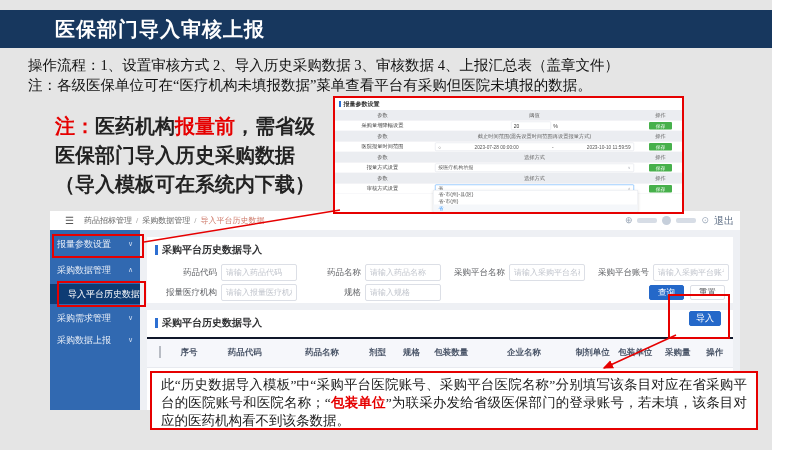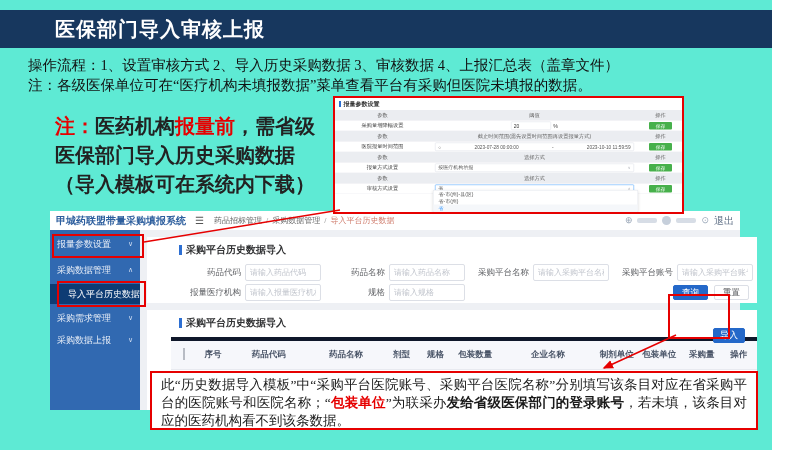--- a/index.html
+++ b/index.html
@@ -1,16 +1,16 @@
 <!DOCTYPE html>
 <html><head>
 <meta charset="utf-8">
 <style>
   html,body{margin:0;padding:0;background:#fff;}
-  .stage{position:relative;width:772px;height:450px;overflow:hidden;background:#5eead4;
+  .stage{position:relative;width:772px;height:450px;overflow:hidden;background:#e5e5e5;
          font-family:"Liberation Serif",serif;}
 
   
   .banner{position:absolute;left:0;top:10px;width:800px;height:38px;background:#17375e;}
   .banner-title{padding-left:55px;line-height:38px;font-size:20px;font-weight:bold;color:#fff;
                 font-family:"Liberation Sans",sans-serif;letter-spacing:1px;}
 
   
   .flow{position:absolute;left:28px;top:56px;width:762px;font-size:14.5px;color:#111;line-height:1.35;}
 
@@ -66,58 +66,58 @@
   .sidebar{position:absolute;left:0;top:19px;width:90px;height:180px;background:#3169b1;}
   .sb-item{height:16px;line-height:16px;padding:0 7px;display:flex;align-items:center;
            font-size:9px;color:#e8eef7;}
   .sb-item .lbl{flex:1;white-space:nowrap;}
   .chev{font-size:7px;color:#cfddf2;}
   .sb-sub{height:20px;line-height:20px;background:#0e3c74;color:#fff;padding-left:18px;
           font-size:9px;white-space:nowrap;}
   .mt6{margin-top:6px;} .mt10{margin-top:10px;} .mt14{margin-top:14px;}
 
   .main{position:absolute;left:90px;top:19px;width:600px;height:180px;background:#eef0f4;}
-  .card{position:absolute;left:7px;width:586px;background:#fff;padding-left:24px;}
+  .card{position:absolute;left:7px;width:586px;background:#fff;}
   .c1{top:7px;height:66px;}
   .c2{top:80px;height:100px;}
   .card-title{display:flex;align-items:center;padding:6px 8px 4px 8px;font-size:10px;font-weight:bold;color:#303133;}
   .tbar{display:inline-block;width:3px;height:10px;background:#2d6fd2;margin-right:4px;}
   .frow{display:flex;align-items:center;padding:0 8px;margin-top:3px;}
   .fld{display:flex;align-items:center;width:142px;margin-right:2px;}
   .fld .flabel{width:62px;font-size:8.5px;color:#606266;text-align:right;padding-right:4px;white-space:nowrap;}
   .fld input{flex:1;min-width:0;height:15px;border:1px solid #dcdfe6;border-radius:2px;font-size:8px;
              padding:0 4px;color:#333;font-family:"Liberation Sans",sans-serif;}
   .fld input::placeholder{color:#c0c4cc;}
   .fbtns{margin-left:auto;display:flex;gap:6px;}
   .btn{height:15px;line-height:13px;font-size:8.5px;border-radius:2px;padding:0 8px;
        font-family:"Liberation Sans",sans-serif;}
   .btn-primary{background:#2468c9;color:#fff;border:1px solid #2468c9;}
   .btn-plain{background:#fff;color:#606266;border:1px solid #dcdfe6;}
-  .import-btn{position:absolute;right:12px;top:18px;width:32px;height:15px;line-height:13px;text-align:center;
+  .import-btn{position:absolute;right:12px;top:1px;width:32px;height:15px;line-height:13px;text-align:center;
               background:#2468c9;color:#fff;border:1px solid #2468c9;border-radius:2px;font-size:9px;
               font-family:"Liberation Sans",sans-serif;padding:0;}
-  .thead{display:flex;margin-top:3px;background:#f6f7fb;border-top:4px solid #0f172a;
+  .thead{display:flex;margin-top:3px;background:#f6f7fb;border-top:2px solid #0f172a;
          border-bottom:1px solid #e8eaf0;min-height:28px;align-items:center;}
   .th{font-size:8.5px;font-weight:bold;color:#4a5568;text-align:center;line-height:1.15;padding:2px 1px;
       overflow:hidden;}
   .chk{width:8px;height:8px;border:1px solid #b8bcc4;background:#fff;margin:0 auto;}
 
   
   .hlbox{position:absolute;border:2px solid #e60000;z-index:40;pointer-events:none;}
   #hl-params{left:52px;top:234px;width:88px;height:20px;}
   #hl-import-menu{left:57px;top:281px;width:85px;height:22px;}
   #hl-import-btn{left:668px;top:294px;width:58px;height:41px;}
   .overlay-svg{position:absolute;left:0;top:0;width:800px;height:450px;z-index:45;pointer-events:none;}
 
   
   .bottom-note{position:absolute;left:150px;top:371px;width:586px;height:49px;border:2px solid #e60000;
                background:#fff;z-index:35;padding:3px 9px;font-size:13.5px;line-height:1.32;
                color:#1a1a1a;text-align:justify;}
   .bottom-note .rn{color:#e60000;font-weight:bold;}
-  .bottom-note .bd{font-weight:bold;}
+  .bottom-note .bd{font-weight:normal;}
 </style>
 </head>
 <body>
 
 <div class="stage">
 
   <div class="banner">
     <div class="banner-title">医保部门导入审核上报</div>
   </div>
 
@@ -202,21 +202,20 @@
       <div class="pp-dd">
         <div class="pp-opt">省-市(州)-县(区)</div>
         <div class="pp-opt">省-市(州)</div>
         <div class="pp-opt sel">省</div>
       </div>
     </div>
   </div>
 
   <div class="app">
     <div class="app-header">
-      <span class="sysname">甲城药联盟带量采购填报系统</span>
       <span class="burger">☰</span>
       <span class="crumbs">
         <span class="crumb">药品招标管理</span>
         <span class="crumb">采购数据管理</span>
         <span class="crumb last">导入平台历史数据</span>
       </span>
       <span class="hright">
         <span class="hicon">⊕</span>
         <span class="hbar"></span>
         <span class="avatar"></span>

